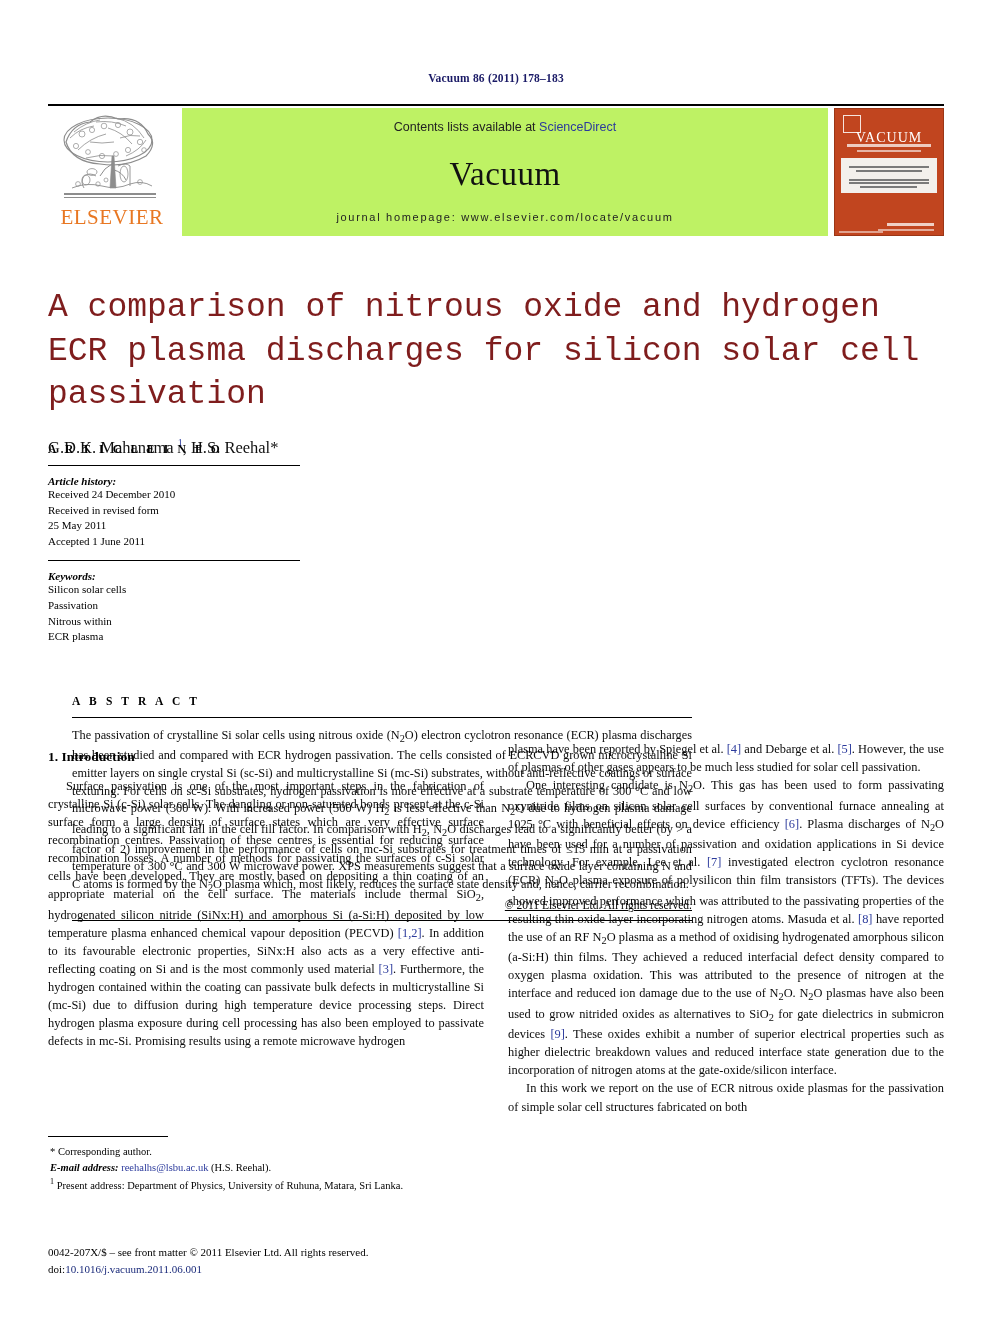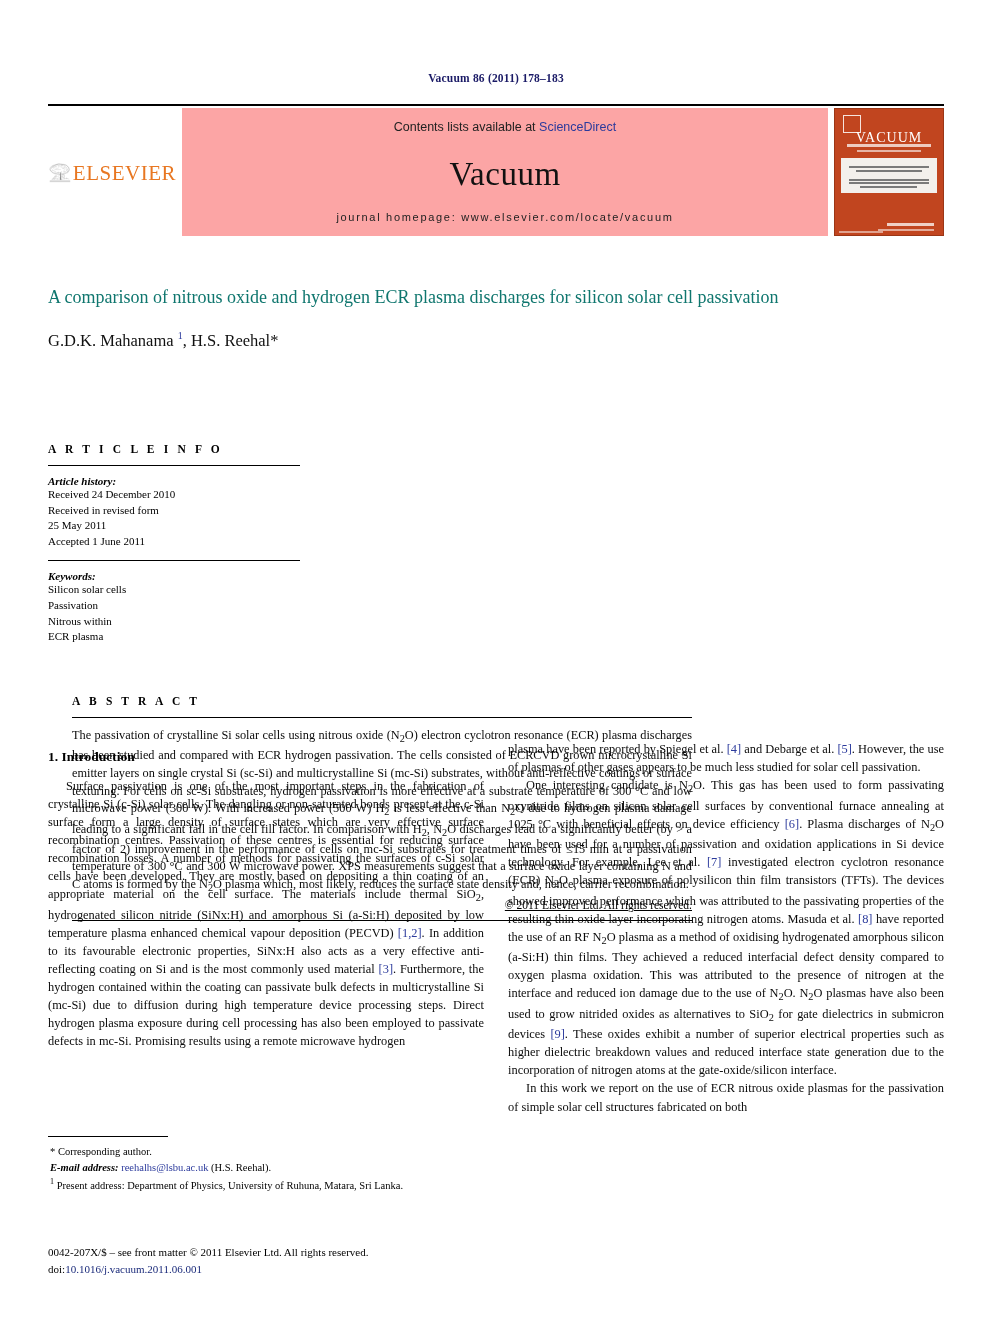--- a/index.html
+++ b/index.html
@@ -49,40 +49,41 @@
   .masthead-inner {
     display: flex;
     align-items: stretch;
     height: 128px;
     padding-top: 2px;
   }
   .elsevier-logo {
     width: 128px;
     flex: 0 0 128px;
     display: flex;
+    flex-direction: column;
     align-items: center;
     justify-content: flex-start;
     padding-top: 2px;
   }
   .tree-wrap {
     width: 112px;
     height: 96px;
     display: block;
   }
   .elsevier-word {
     font-family: "Liberation Serif", serif;
     font-size: 21px;
     color: #e87722;
     letter-spacing: 0.5px;
     line-height: 1;
     margin-top: 1px;
   }
   .contents-box {
     flex: 1 1 auto;
-    background: #fca5a5;
+    background: #bef264;
     margin-left: 6px;
     margin-right: 6px;
     position: relative;
   }
   .contents-line {
     position: absolute;
     top: 12px;
     left: 0;
     width: 100%;
     text-align: center;
@@ -196,24 +197,24 @@
   }
 
   
   .title-block {
     position: absolute;
     top: 286px;
     left: 48px;
     width: 880px;
   }
   .paper-title {
-    font-family: Liberation Serif, serif;
-    font-size: 18px;
+    font-family: Liberation Mono, monospace;
+    font-size: 33px;
     line-height: 1.32;
-    color: #0f766e;
+    color: #7f1d1d;
     margin: 0;
     font-weight: normal;
   }
   .authors {
     margin-top: 20px;
     font-family: "Liberation Serif", serif;
     font-size: 16.5px;
     color: #111;
   }
   .authors sup { font-size: 10px; color: #2b3a9c; }

